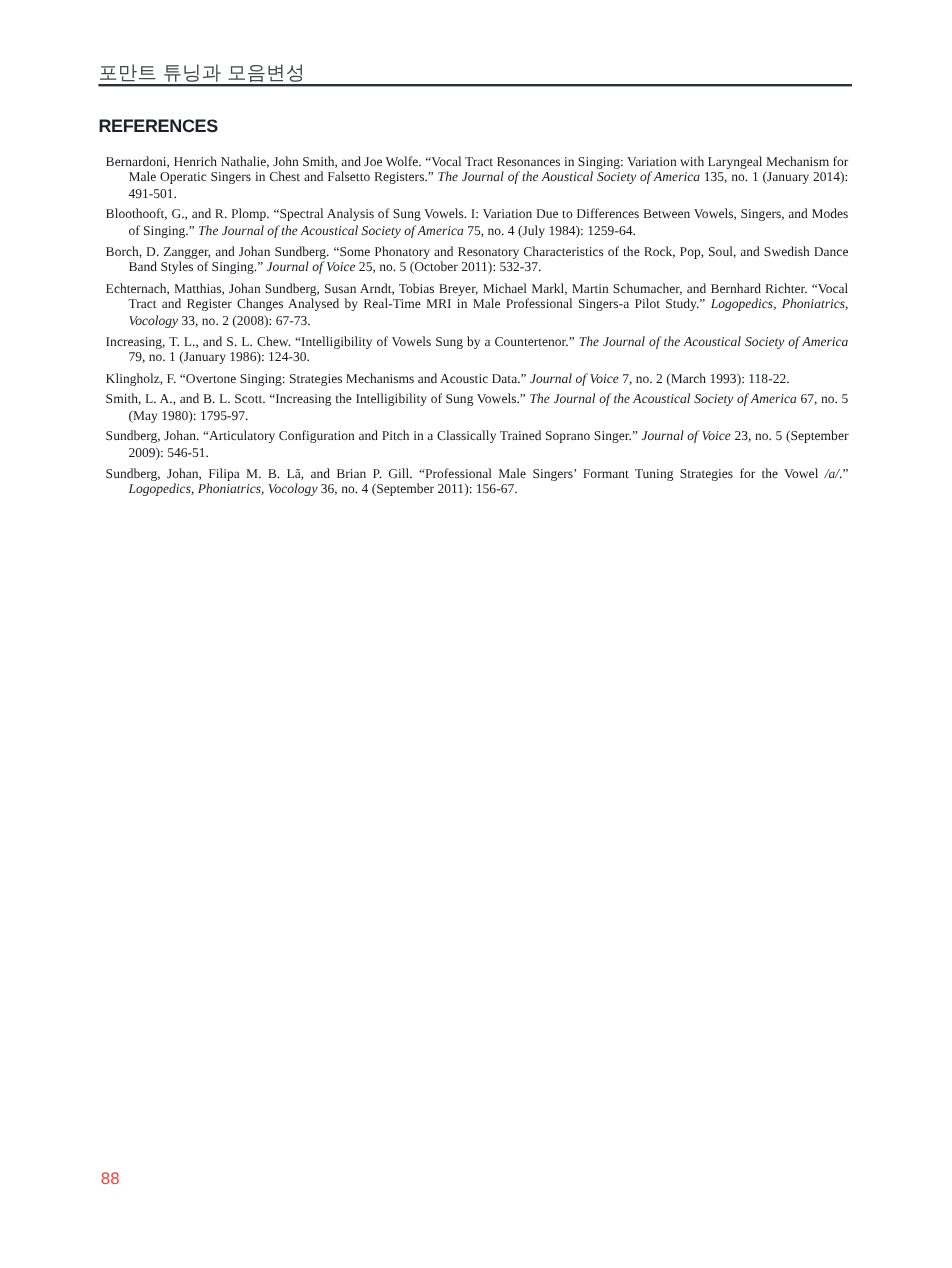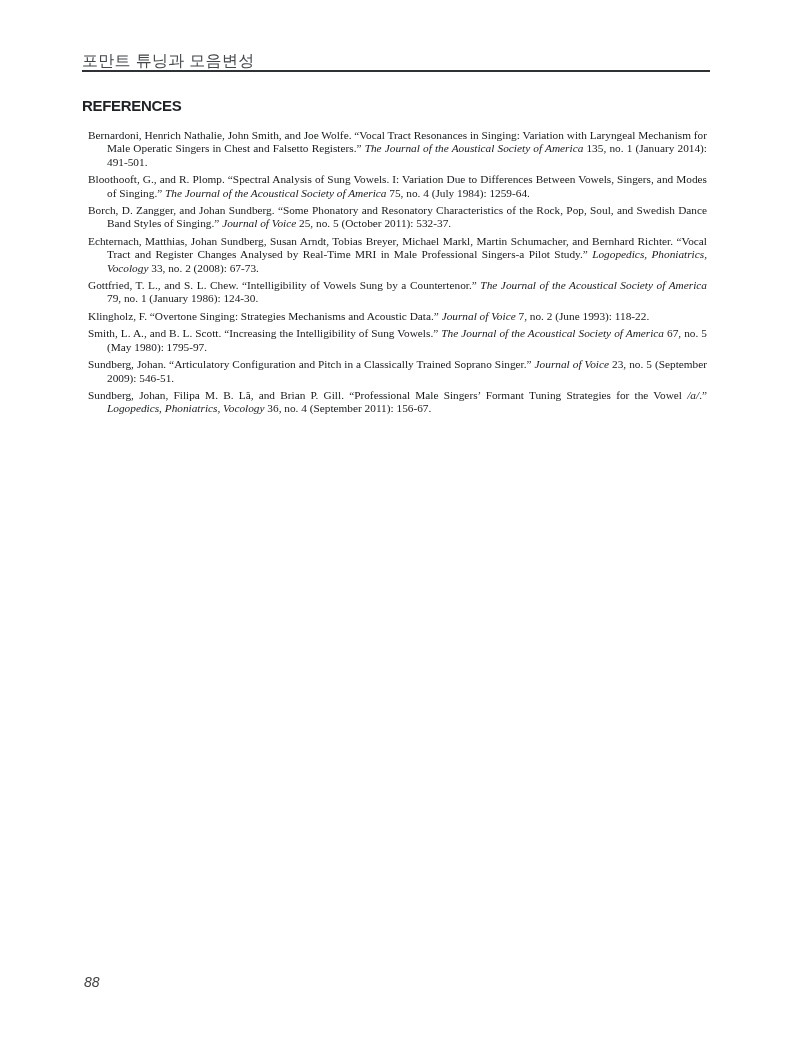--- a/index.html
+++ b/index.html
@@ -62,36 +62,35 @@
   }
   .italic {
     font-style: italic;
   }
   .page-number {
     position: absolute;
     left: 84px;
     top: 974px;
     font-family: "Liberation Sans", sans-serif;
     font-size: 14px;
-    color: #404040;
-    font-style: italic;
+    color: #ef4444;
   }
 </style>
 </head>
 <body>
 
 <div class="page">
   <div class="running-header">포만트 튜닝과 모음변성</div>
   <div class="header-rule"></div>
   <div class="refs-title">REFERENCES</div>
   <div class="refs-list">
       <p class="ref-entry"><span>Bernardoni, Henrich Nathalie, John Smith, and Joe Wolfe. “Vocal Tract Resonances in Singing: Variation with Laryngeal Mechanism for Male Operatic Singers in Chest and Falsetto Registers.” </span><span class="italic">The Journal of the Aoustical Society of America</span><span> 135, no. 1 (January 2014): 491-501.</span></p>
       <p class="ref-entry"><span>Bloothooft, G., and R. Plomp. “Spectral Analysis of Sung Vowels. I: Variation Due to Differences Between Vowels, Singers, and Modes of Singing.” </span><span class="italic">The Journal of the Acoustical Society of America</span><span> 75, no. 4 (July 1984): 1259-64.</span></p>
       <p class="ref-entry"><span>Borch, D. Zangger, and Johan Sundberg. “Some Phonatory and Resonatory Characteristics of the Rock, Pop, Soul, and Swedish Dance Band Styles of Singing.” </span><span class="italic">Journal of Voice</span><span> 25, no. 5 (October 2011): 532-37.</span></p>
       <p class="ref-entry"><span>Echternach, Matthias, Johan Sundberg, Susan Arndt, Tobias Breyer, Michael Markl, Martin Schumacher, and Bernhard Richter. “Vocal Tract and Register Changes Analysed by Real-Time MRI in Male Professional Singers-a Pilot Study.” </span><span class="italic">Logopedics, Phoniatrics, Vocology</span><span> 33, no. 2 (2008): 67-73.</span></p>
-      <p class="ref-entry"><span>Gottfried, T. L., and S. L. Chew. “Intelligibility of Vowels Sung by a Countertenor.” </span><span class="italic">The Journal of the Acoustical Society of America</span><span> 79, no. 1 (January 1986): 124-30.</span></p>
-      <p class="ref-entry"><span>Klingholz, F. “Overtone Singing: Strategies Mechanisms and Acoustic Data.” </span><span class="italic">Journal of Voice</span><span> 7, no. 2 (June 1993): 118-22.</span></p>
+      <p class="ref-entry"><span>Increasing, T. L., and S. L. Chew. “Intelligibility of Vowels Sung by a Countertenor.” </span><span class="italic">The Journal of the Acoustical Society of America</span><span> 79, no. 1 (January 1986): 124-30.</span></p>
+      <p class="ref-entry"><span>Klingholz, F. “Overtone Singing: Strategies Mechanisms and Acoustic Data.” </span><span class="italic">Journal of Voice</span><span> 7, no. 2 (March 1993): 118-22.</span></p>
       <p class="ref-entry"><span>Smith, L. A., and B. L. Scott. “Increasing the Intelligibility of Sung Vowels.” </span><span class="italic">The Journal of the Acoustical Society of America</span><span> 67, no. 5 (May 1980): 1795-97.</span></p>
       <p class="ref-entry"><span>Sundberg, Johan. “Articulatory Configuration and Pitch in a Classically Trained Soprano Singer.” </span><span class="italic">Journal of Voice</span><span> 23, no. 5 (September 2009): 546-51.</span></p>
       <p class="ref-entry"><span>Sundberg, Johan, Filipa M. B. Lã, and Brian P. Gill. “Professional Male Singers’ Formant Tuning Strategies for the Vowel </span><span class="italic">/a/</span><span>.” </span><span class="italic">Logopedics, Phoniatrics, Vocology</span><span> 36, no. 4 (September 2011): 156-67.</span></p>
     </div>
   <div class="page-number">88</div>
 </div>
 
 </body></html>

